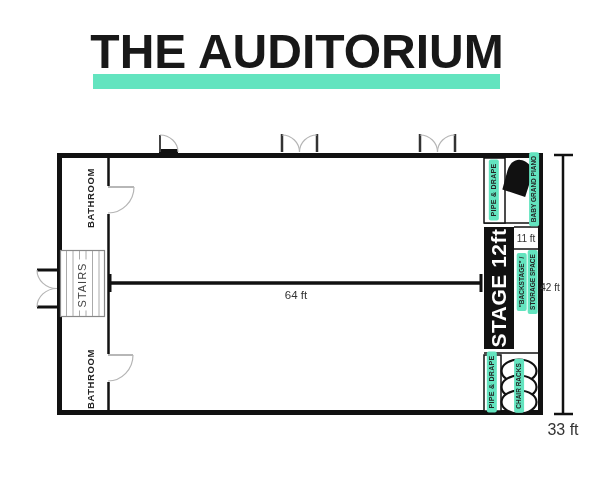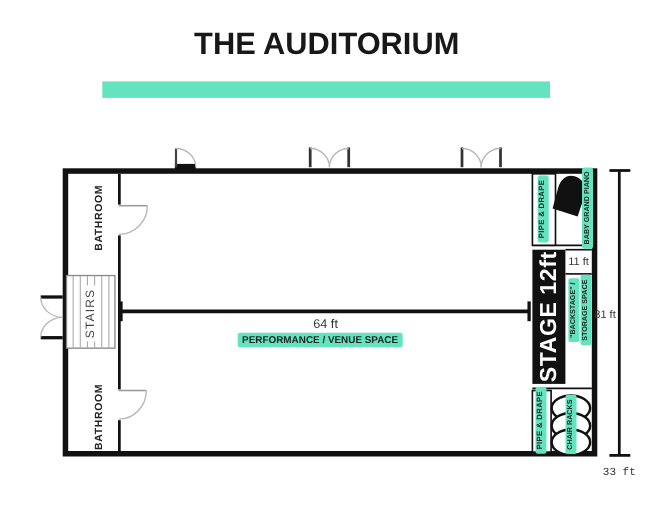--- a/index.html
+++ b/index.html
@@ -1,19 +1,19 @@
 <!DOCTYPE html>
 <html><head>
 <meta charset="utf-8">
 <style>
   html,body{margin:0;padding:0;background:#ffffff;}
   #canvas{position:relative;width:600px;height:480px;background:#ffffff;overflow:hidden;
           font-family:"Liberation Sans", sans-serif;}
   .abs{position:absolute;}
-  #title{left:0;top:24px;width:594px;text-align:center;font-size:28px;font-weight:700;
+  #title{left:0;top:24px;width:594px;text-align:center;font-size:48px;font-weight:700;
          color:#181818;letter-spacing:0px;white-space:nowrap;}
   #accent-bar{left:93px;top:74px;width:407px;height:15px;}
   svg.plan{left:0;top:0;}
   .lab{position:absolute;white-space:nowrap;color:#232323;font-weight:700;}
   .center{transform:translate(-50%,-50%);text-align:center;}
   .vert{transform:translate(-50%,-50%) rotate(-90deg);}
   .pill{border-radius:2px;padding:1px 4px;line-height:1.2;}
   .dim{font-weight:400;color:#333;}
   .stage-label{color:#ffffff;font-size:21px;letter-spacing:0.5px;}
   .room-label{font-size:9.5px;letter-spacing:0.6px;}
@@ -123,38 +123,37 @@
   </svg>
 
   <div class="lab vert room-label" style="left:90px;top:198px;">BATHROOM</div>
 
   <div class="lab vert stairs-label" style="left:82px;top:285px;">STAIRS</div>
 
   <div class="lab vert room-label" style="left:90px;top:379px;">BATHROOM</div>
 
   <div class="lab center dim" style="left:296px;top:295px;font-size:11.5px;">64 ft</div>
 
-  <div class="lab center pill" style="left:291px;top:309px;font-size:9px;background:#63E4BF;">PERFORMANCE / VENUE SPACE</div>
 
   <div class="lab vert stage-label" style="left:499px;top:288px;">STAGE 12ft</div>
 
   <div class="lab center dim" style="left:526px;top:238px;font-size:10px;">11 ft</div>
 
   <div class="lab vert" style="left:527px;top:282px;">
     <div class="backstage-block">
       <span class="pill" style="background:#63E4BF;">"BACKSTAGE" /</span>
       <span class="pill" style="background:#63E4BF;">STORAGE SPACE</span>
     </div>
   </div>
 
   <div class="lab vert pill tiny" style="left:494px;top:190px;background:#63E4BF;">PIPE &amp; DRAPE</div>
 
   <div class="lab vert pill" style="left:534px;top:189px;background:#63E4BF;font-size:6.5px;">BABY GRAND PIANO</div>
 
   <div class="lab vert pill tiny" style="left:492px;top:382px;background:#63E4BF;">PIPE &amp; DRAPE</div>
 
   <div class="lab vert pill" style="left:519px;top:386px;background:#63E4BF;font-size:6.5px;">CHAIR RACKS</div>
 
-  <div class="lab center dim" style="left:550px;top:287px;font-size:10px;">81 ft</div>
+  <div class="lab center dim" style="left:550px;top:287px;font-size:10px;">42 ft</div>
 
-  <div class="lab center dim" style="left:563px;top:430px;font-size:10px;font-family:Liberation Mono, monospace;">33 ft</div>
+  <div class="lab center dim" style="left:563px;top:430px;font-size:16px;">33 ft</div>
 
 </div>
 
 </body></html>

